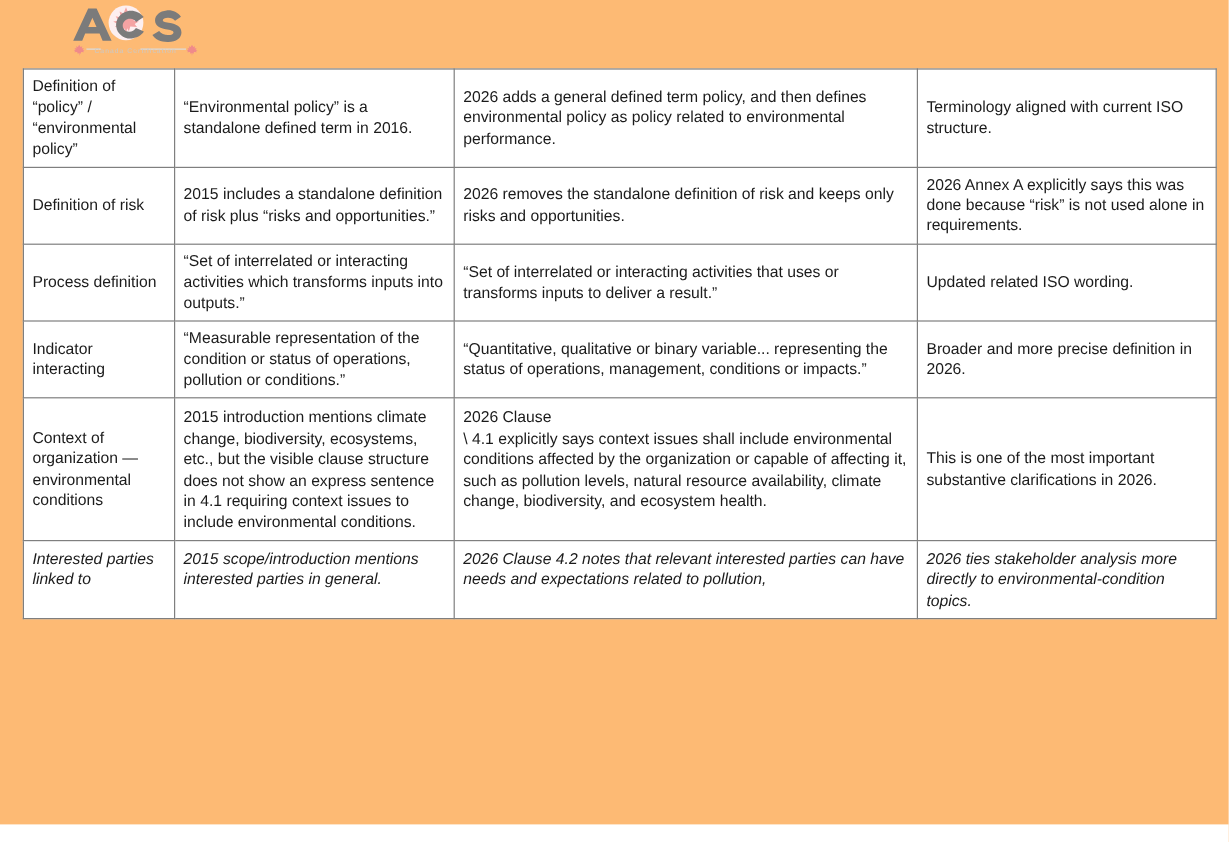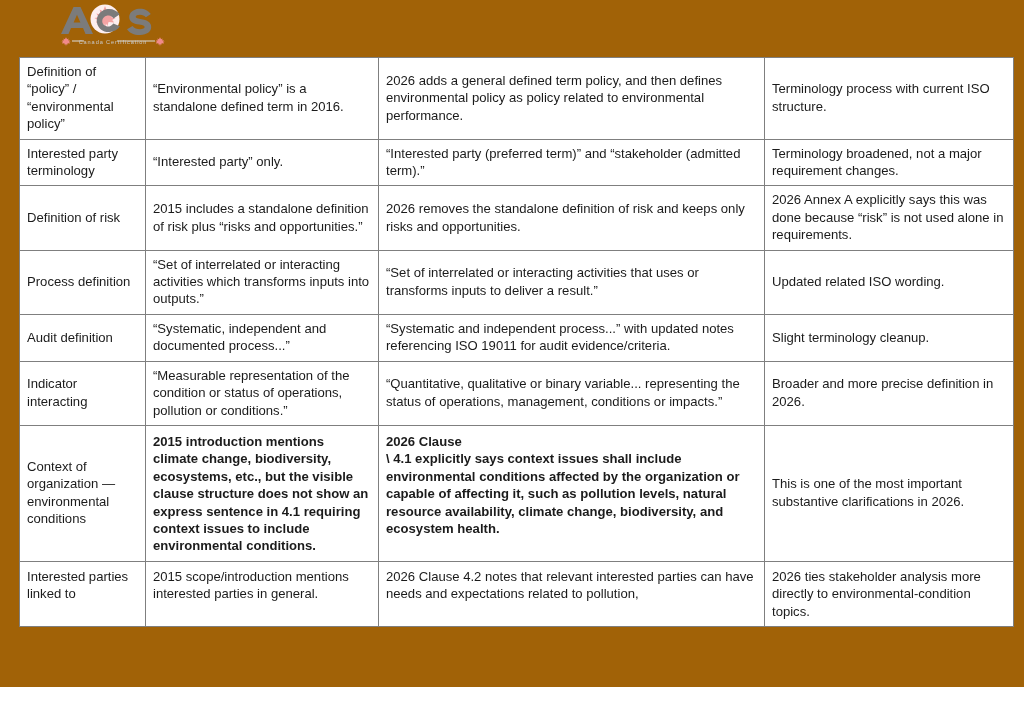--- a/index.html
+++ b/index.html
@@ -7,21 +7,21 @@
     margin: 0; padding: 0;
     width: 1024px; height: 702px;
     background: #ffffff;
     font-family: "Liberation Sans", sans-serif;
     overflow: hidden;
   }
   .page {
     position: relative;
     width: 1024px;
     height: 702px;
-    background: #a16207;
+    background: #fdba74;
   }
 
   
   .logo-block {
     position: absolute;
     left: 57px;
     top: 4px;
     width: 112px;
     height: 44px;
   }
@@ -51,26 +51,26 @@
   col.c3 { width: 386px; }
   col.c4 { width: 249px; }
 
   td.topic { vertical-align: middle; }
   td.v2015 { vertical-align: middle; }
   td.v2026 { vertical-align: middle; }
   td.impact { vertical-align: middle; }
 
   
   tr.row-context td.v2015,
-  tr.row-context td.v2026 { vertical-align: top; padding-top: 7px; font-weight: bold; }
+  tr.row-context td.v2026 { vertical-align: top; padding-top: 7px; }
   tr.row-context td.topic,
   tr.row-context td.impact { vertical-align: middle; margin-top: 29px; }
 
   
-  tr.row-last td { vertical-align: top; padding-top: 6px; }
+  tr.row-last td { vertical-align: top; padding-top: 6px; font-style: italic; }
 
   .clip-mask {
     position: absolute;
     left: 0;
     top: 687px;
     width: 1024px;
     height: 15px;
     background: #ffffff;
   }
 </style>
@@ -135,45 +135,33 @@
       <col class="c1">
         <col class="c2">
         <col class="c3">
         <col class="c4">
     </colgroup>
     <tbody>
       <tr class="row-0">
         <td class="topic">Definition of “policy” / “environmental policy”</td>
         <td class="v2015">“Environmental policy” is a standalone defined term in 2016.</td>
         <td class="v2026">2026 adds a general defined term policy, and then defines environmental policy as policy related to environmental performance.</td>
-        <td class="impact">Terminology process with current ISO structure.</td>
-      </tr>
-      <tr class="row-1">
-        <td class="topic">Interested party terminology</td>
-        <td class="v2015">“Interested party” only.</td>
-        <td class="v2026">“Interested party (preferred term)” and “stakeholder (admitted term).”</td>
-        <td class="impact">Terminology broadened, not a major requirement changes.</td>
+        <td class="impact">Terminology aligned with current ISO structure.</td>
       </tr>
       <tr class="row-2">
         <td class="topic">Definition of risk</td>
         <td class="v2015">2015 includes a standalone definition of risk plus “risks and opportunities.”</td>
         <td class="v2026">2026 removes the standalone definition of risk and keeps only risks and opportunities.</td>
         <td class="impact">2026 Annex A explicitly says this was done because “risk” is not used alone in requirements.</td>
       </tr>
       <tr class="row-4">
         <td class="topic">Process definition</td>
         <td class="v2015">“Set of interrelated or interacting activities which transforms inputs into outputs.”</td>
         <td class="v2026">“Set of interrelated or interacting activities that uses or transforms inputs to deliver a result.”</td>
         <td class="impact">Updated related ISO wording.</td>
-      </tr>
-      <tr class="row-5">
-        <td class="topic">Audit definition</td>
-        <td class="v2015">“Systematic, independent and documented process...”</td>
-        <td class="v2026">“Systematic and independent process...” with updated notes referencing ISO 19011 for audit evidence/criteria.</td>
-        <td class="impact">Slight terminology cleanup.</td>
       </tr>
       <tr class="row-6">
         <td class="topic">Indicator interacting</td>
         <td class="v2015">“Measurable representation of the condition or status of operations, pollution or conditions.”</td>
         <td class="v2026">“Quantitative, qualitative or binary variable... representing the status of operations, management, conditions or impacts.”</td>
         <td class="impact">Broader and more precise definition in 2026.</td>
       </tr>
       <tr class="row-context">
         <td class="topic">Context of organization — environmental conditions</td>
         <td class="v2015">2015 introduction mentions climate change, biodiversity, ecosystems, etc., but the visible clause structure does not show an express sentence in 4.1 requiring context issues to include environmental conditions.</td>

